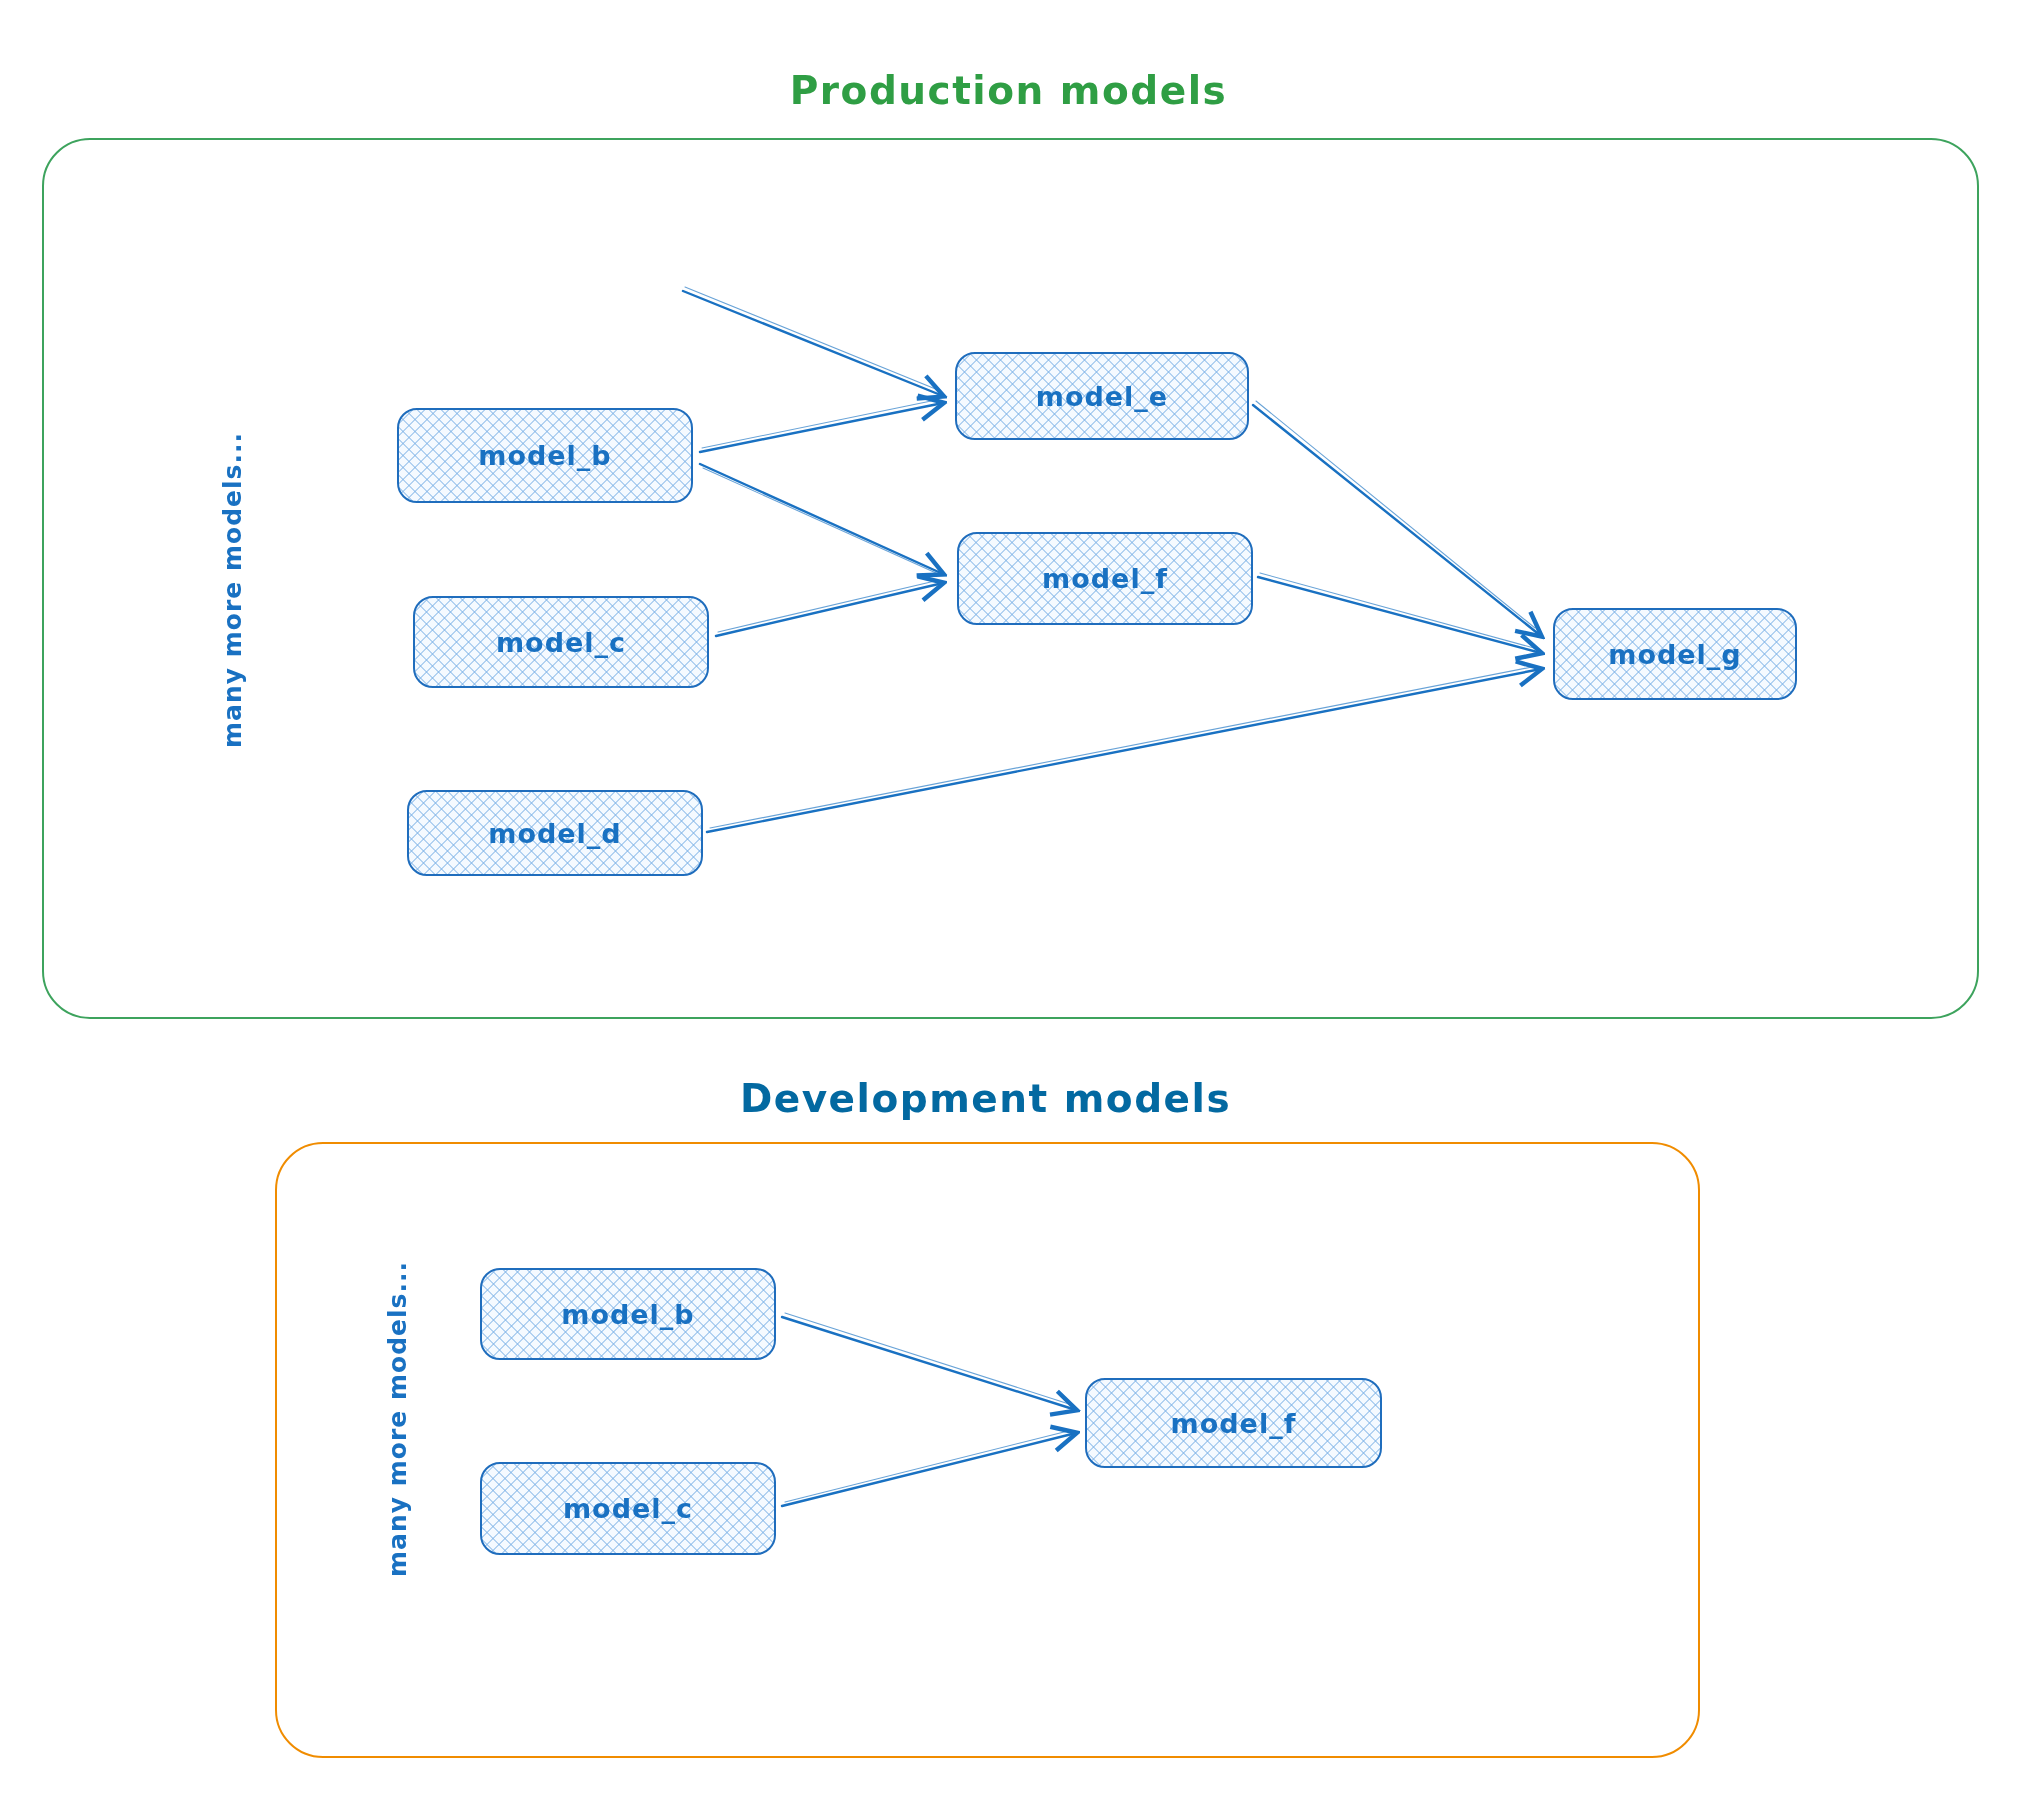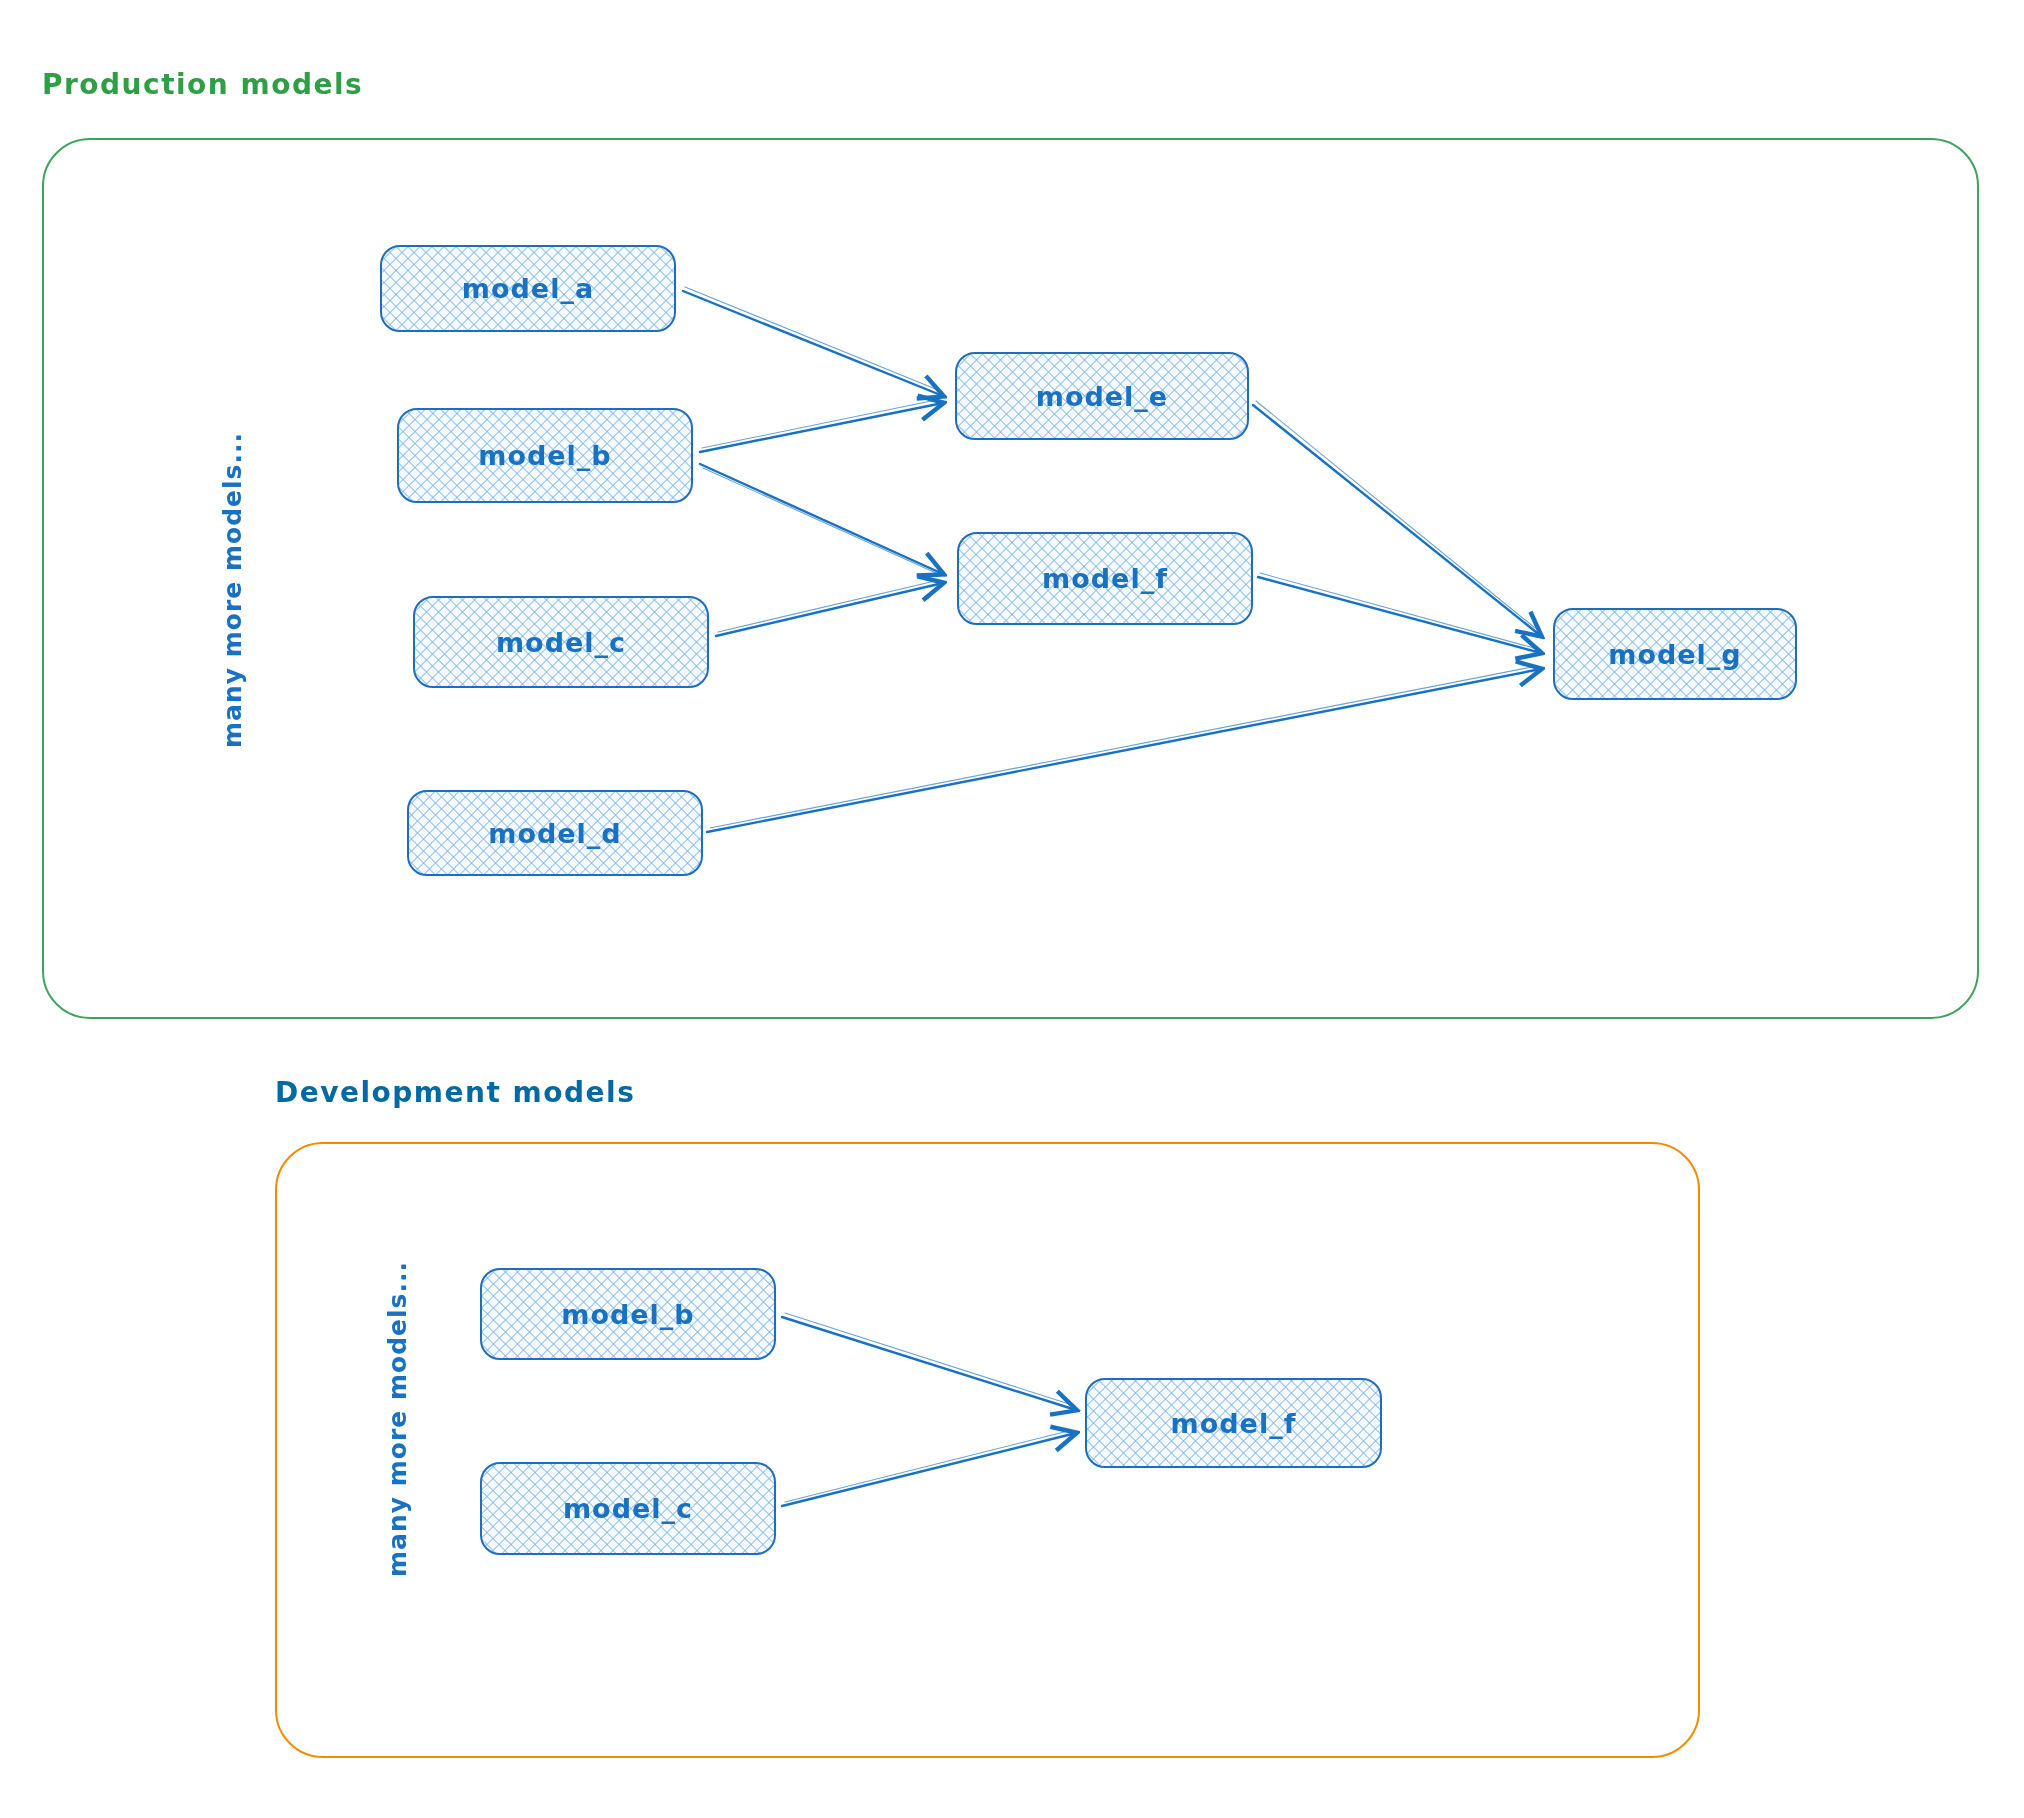--- a/index.html
+++ b/index.html
@@ -10,22 +10,22 @@
   }
   .canvas {
     position: relative;
     width: 2024px;
     height: 1818px;
     background: #ffffff;
     overflow: hidden;
   }
   .section-title {
     position: absolute;
-    text-align: left;
-    font-size: 28px;
+    text-align: center;
+    font-size: 39px;
     font-weight: 600;
     letter-spacing: 1.5px;
   }
   .title-prod { color: #2f9e44; left: 42px; width: 1933px; top: 68px; }
   .title-dev  { color: #0369a1; left: 275px; width: 1421px; top: 1076px; }
   .container {
     position: absolute;
     border-radius: 48px;
     background: transparent;
   }
@@ -108,23 +108,20 @@
 <body>
 
 <div class="canvas">
 
   <div class="section-title title-prod">Production models</div>
 
   <div class="container container-prod"></div>
 
   <div class="side-note note-prod">many more models...</div>
 
-  <div class="node n-pa">
-    <span class="node-label">model_a</span>
-  </div>
   <div class="node n-pb">
     <span class="node-label">model_b</span>
   </div>
   <div class="node n-pc">
     <span class="node-label">model_c</span>
   </div>
   <div class="node n-pd">
     <span class="node-label">model_d</span>
   </div>
   <div class="node n-pe">

